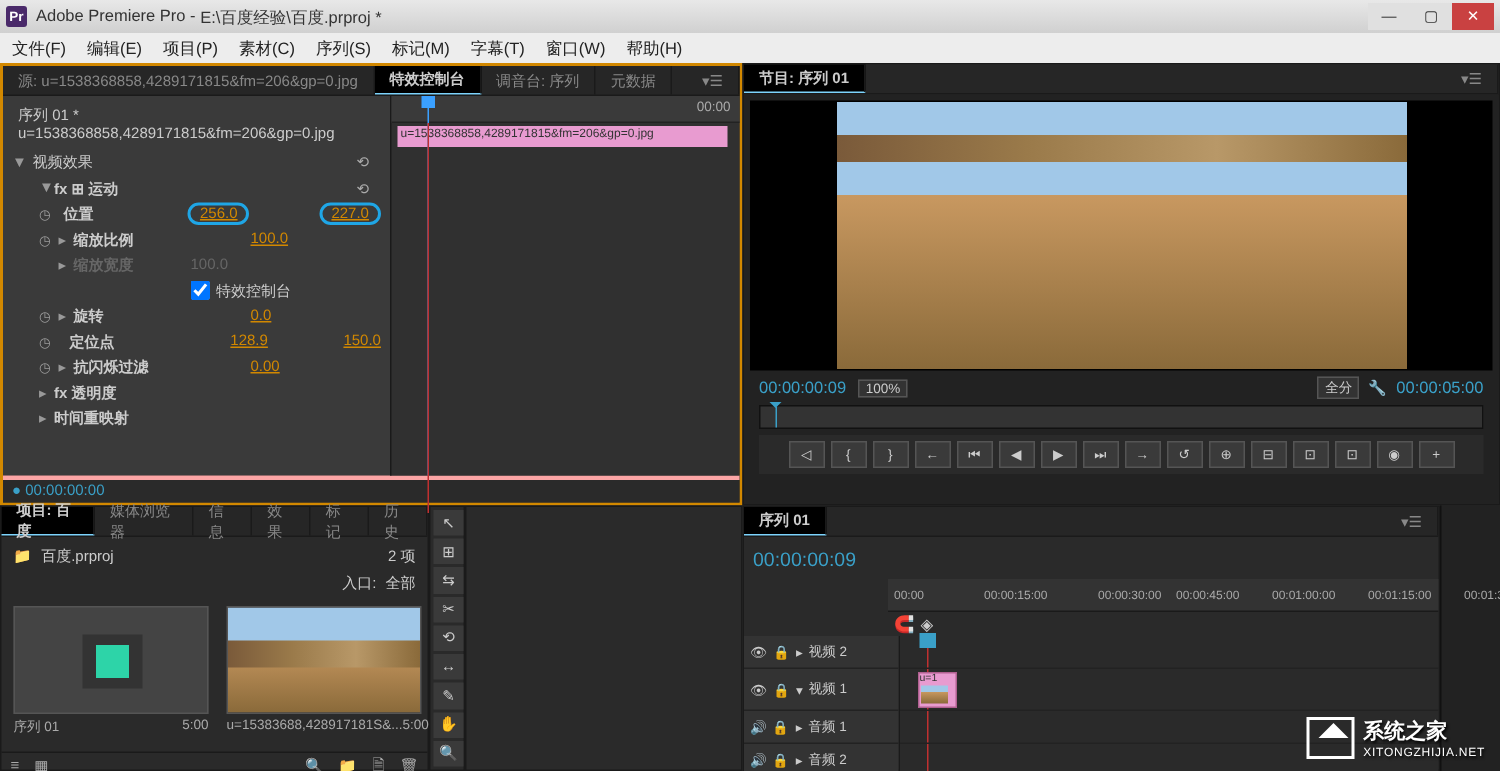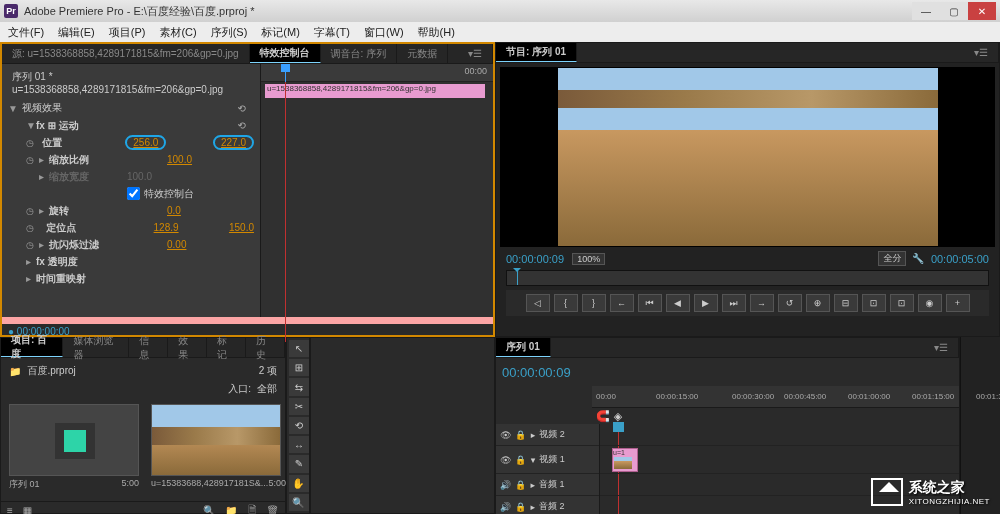--- a/index.html
+++ b/index.html
@@ -219,21 +219,21 @@
         </div>
         <div class="effects-timeline">
           <div class="effects-tl-ruler">
               <div class="time">00:00</div>
             </div>
           <div class="effects-clip-bar">u=1538368858,4289171815&amp;fm=206&amp;gp=0.jpg</div>
           <div class="playhead-blue"></div>
           <div class="playhead-red"></div>
         </div>
       </div>
-      <div style="height:18px;background:#2a2a2a;border-top:7px solid #fca5a5;padding:2px 6px;color:#3aa0c8;font-size:10px">● 00:00:00:00</div>
+      <div style="height:18px;background:#2a2a2a;border-top:3px solid #fca5a5;padding:2px 6px;color:#3aa0c8;font-size:10px">● 00:00:00:00</div>
     </div>
 
     <div style="display:flex; height:177px">
       <div class="panel project-panel" style="width:286px">
         <div class="panel-tabs">
           <div class="tab active">项目: 百度</div>
           <div class="tab subtle">媒体浏览器</div>
           <div class="tab subtle">信息</div>
           <div class="tab subtle">效果</div>
           <div class="tab subtle">标记</div>

